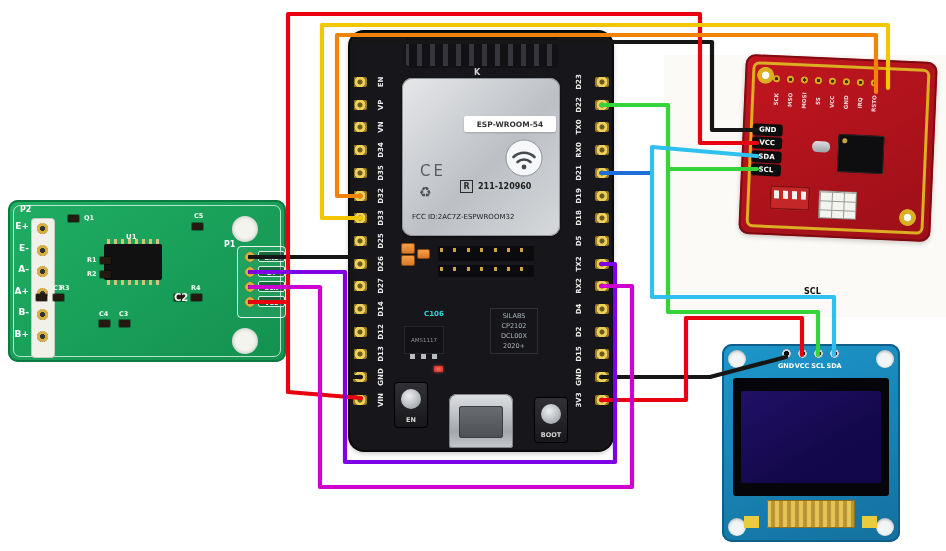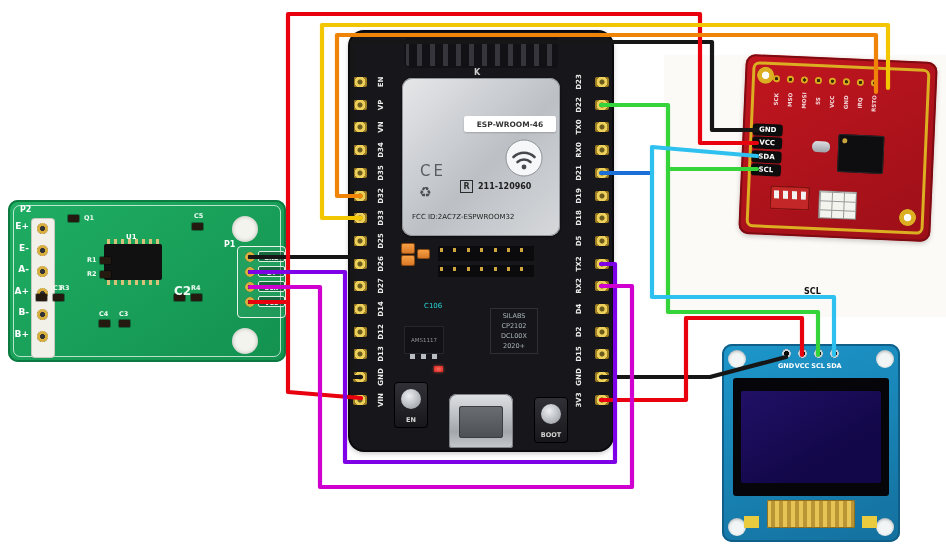--- a/index.html
+++ b/index.html
@@ -35,21 +35,21 @@
   .ce-mark{position:absolute;left:18px;top:84px;font-size:15px;font-weight:normal;color:#595d62;letter-spacing:3px;}
   .recycle{position:absolute;left:17px;top:106px;font-size:14px;color:#4c5054;}
   .rbox{position:absolute;left:58px;top:102px;width:13px;height:13px;border:1.5px solid #2c2c2c;font-size:8px;font-weight:bold;color:#2c2c2c;display:flex;align-items:center;justify-content:center;box-sizing:border-box;}
   .regnum{position:absolute;left:76px;top:104px;font-size:8px;color:#202020;font-weight:bold;}
   .fccline{position:absolute;left:10px;top:135px;font-size:7px;color:#202020;white-space:nowrap;}
   .orange-cap{position:absolute;background:linear-gradient(#f7a045,#d97827);box-shadow:0 0 0 1px #8a4a12;border-radius:1px;}
   .oc1{left:52px;top:212px;width:12px;height:9px}.oc2{left:52px;top:224px;width:12px;height:9px}.oc3{left:68px;top:218px;width:11px;height:8px}
   .hdr-row{position:absolute;background:#0b0b0e;}
   .hr1{left:88px;top:214px;width:96px;height:15px}.hr2{left:88px;top:233px;width:96px;height:12px}
   .gold-ticks{position:absolute;left:2px;top:2px;right:2px;height:4px;background:repeating-linear-gradient(90deg,rgba(216,174,63,.95) 0 3px,transparent 3px 13.4px);}
-  .c106{position:absolute;left:74px;top:270px;font-size:7px;font-weight:normal;color:#28d6d6;text-align:center;}
+  .c106{position:absolute;left:74px;top:278px;font-size:7px;font-weight:bold;color:#28d6d6;text-align:center;}
   .silabs{position:absolute;left:140px;top:276px;width:48px;height:46px;background:#16161a;box-shadow:inset 0 0 0 1px #2f2f35;text-align:center;font-size:6.5px;color:#aab6ba;line-height:1.55;padding-top:3px;box-sizing:border-box;}
   .ams{position:absolute;left:54px;top:294px;width:40px;height:28px;background:#121216;box-shadow:inset 0 0 0 1px #26262c;color:#8f8f95;font-size:5.5px;display:flex;align-items:center;justify-content:center;}
   .legs{position:absolute;left:6px;bottom:-5px;width:28px;height:5px;background:repeating-linear-gradient(90deg,#b9bcc0 0 5px,transparent 5px 11px);}
   .led-red{position:absolute;left:84px;top:334px;width:9px;height:6px;background:radial-gradient(#ff6a5a,#cf2020);box-shadow:0 0 3px rgba(255,80,60,.8);}
   .esp-btn{position:absolute;width:34px;height:46px;background:linear-gradient(#303036,#17171b);border-radius:4px;box-shadow:inset 0 0 0 1px #000;}
   .esp-btn .cap{position:absolute;left:7px;top:7px;width:20px;height:20px;border-radius:50%;background:radial-gradient(circle at 40% 35%,#eceef0,#8f939a);}
   .esp-btn .blabel{position:absolute;left:0;right:0;bottom:4px;text-align:center;font-size:6.5px;font-weight:bold;color:#d6d6d6;}
   .btn-en{left:44px;top:350px}.btn-boot{left:184px;top:365px}
   .usb{position:absolute;left:99px;top:362px;width:64px;height:54px;border-radius:8px 8px 3px 3px;background:linear-gradient(180deg,#dfe1e4,#a3a7ac 70%,#c6c9cd);box-shadow:inset 0 0 0 1px #7e8287;}
   .usb-inner{position:absolute;left:10px;top:12px;width:44px;height:32px;border-radius:3px;background:linear-gradient(#6a6e73,#4c5055);box-shadow:inset 0 0 0 1px #3a3e42;}
@@ -123,32 +123,32 @@
       <div style="position: absolute; left: 79px; top: 70px; font-size: 6.5px; font-weight: bold; color: rgb(238, 250, 242);">R2</div>
       <div style="position: absolute; left: 28px; top: 94px; width: 11px; height: 7px; background: rgb(36, 26, 16); box-shadow: rgba(0, 0, 0, 0.35) 0px 0px 0px 1px; border-radius: 1px;"></div>
       <div style="position: absolute; left: 28px; top: 84px; font-size: 6.5px; font-weight: bold; color: rgb(238, 250, 242); margin-left: 24px;">R3</div>
       <div style="position: absolute; left: 45px; top: 94px; width: 11px; height: 7px; background: rgb(36, 26, 16); box-shadow: rgba(0, 0, 0, 0.35) 0px 0px 0px 1px; border-radius: 1px;"></div>
       <div style="position: absolute; left: 45px; top: 84px; font-size: 6.5px; font-weight: bold; color: rgb(238, 250, 242);">C1</div>
       <div style="position: absolute; left: 91px; top: 120px; width: 11px; height: 7px; background: rgb(36, 26, 16); box-shadow: rgba(0, 0, 0, 0.35) 0px 0px 0px 1px; border-radius: 1px;"></div>
       <div style="position: absolute; left: 91px; top: 110px; font-size: 6.5px; font-weight: bold; color: rgb(238, 250, 242);">C4</div>
       <div style="position: absolute; left: 111px; top: 120px; width: 11px; height: 7px; background: rgb(36, 26, 16); box-shadow: rgba(0, 0, 0, 0.35) 0px 0px 0px 1px; border-radius: 1px;"></div>
       <div style="position: absolute; left: 111px; top: 110px; font-size: 6.5px; font-weight: bold; color: rgb(238, 250, 242);">C3</div>
       <div style="position: absolute; left: 166px; top: 94px; width: 11px; height: 7px; background: rgb(36, 26, 16); box-shadow: rgba(0, 0, 0, 0.35) 0px 0px 0px 1px; border-radius: 1px;"></div>
-      <div style="position: absolute; left: 166px; top: 84px; font-size: 12px; font-weight: bold; color: rgb(238, 250, 242);">C2</div>
+      <div style="position: absolute; left: 166px; top: 92px; font-size: 10px; font-weight: bold; color: rgb(238, 250, 242);">C2</div>
       <div style="position: absolute; left: 183px; top: 94px; width: 11px; height: 7px; background: rgb(36, 26, 16); box-shadow: rgba(0, 0, 0, 0.35) 0px 0px 0px 1px; border-radius: 1px;"></div>
       <div style="position: absolute; left: 183px; top: 84px; font-size: 6.5px; font-weight: bold; color: rgb(238, 250, 242);">R4</div>
       <div style="position: absolute; left: 184px; top: 23px; width: 11px; height: 7px; background: rgb(36, 26, 16); box-shadow: rgba(0, 0, 0, 0.35) 0px 0px 0px 1px; border-radius: 1px;"></div>
       <div style="position: absolute; left: 186px; top: 12px; font-size: 6.5px; font-weight: bold; color: rgb(238, 250, 242);">C5</div>
     </div>
 
   <div class="abs esp32" id="esp32">
     <div class="esp-antenna"></div>
     <div class="esp-k">K</div>
     <div class="esp-shield">
-      <div class="module-label">ESP-WROOM-46</div>
+      <div class="module-label">ESP-WROOM-54</div>
       <div class="wifi-icon">
         <svg width="40" height="40" viewBox="0 0 40 40">
           <circle cx="20" cy="20" r="18" fill="#f6f7f8" stroke="#8e9297" stroke-width="1"></circle>
           <path d="M9.5,19 a15,15 0 0 1 21,0" fill="none" stroke="#45494e" stroke-width="2.6" stroke-linecap="round"></path>
           <path d="M13.5,24 a9.5,9.5 0 0 1 13,0" fill="none" stroke="#45494e" stroke-width="2.6" stroke-linecap="round"></path>
           <circle cx="20" cy="29" r="2.4" fill="#45494e"></circle>
         </svg>
       </div>
       <div class="ce-mark">CE</div>
       <div class="recycle">♻</div>

